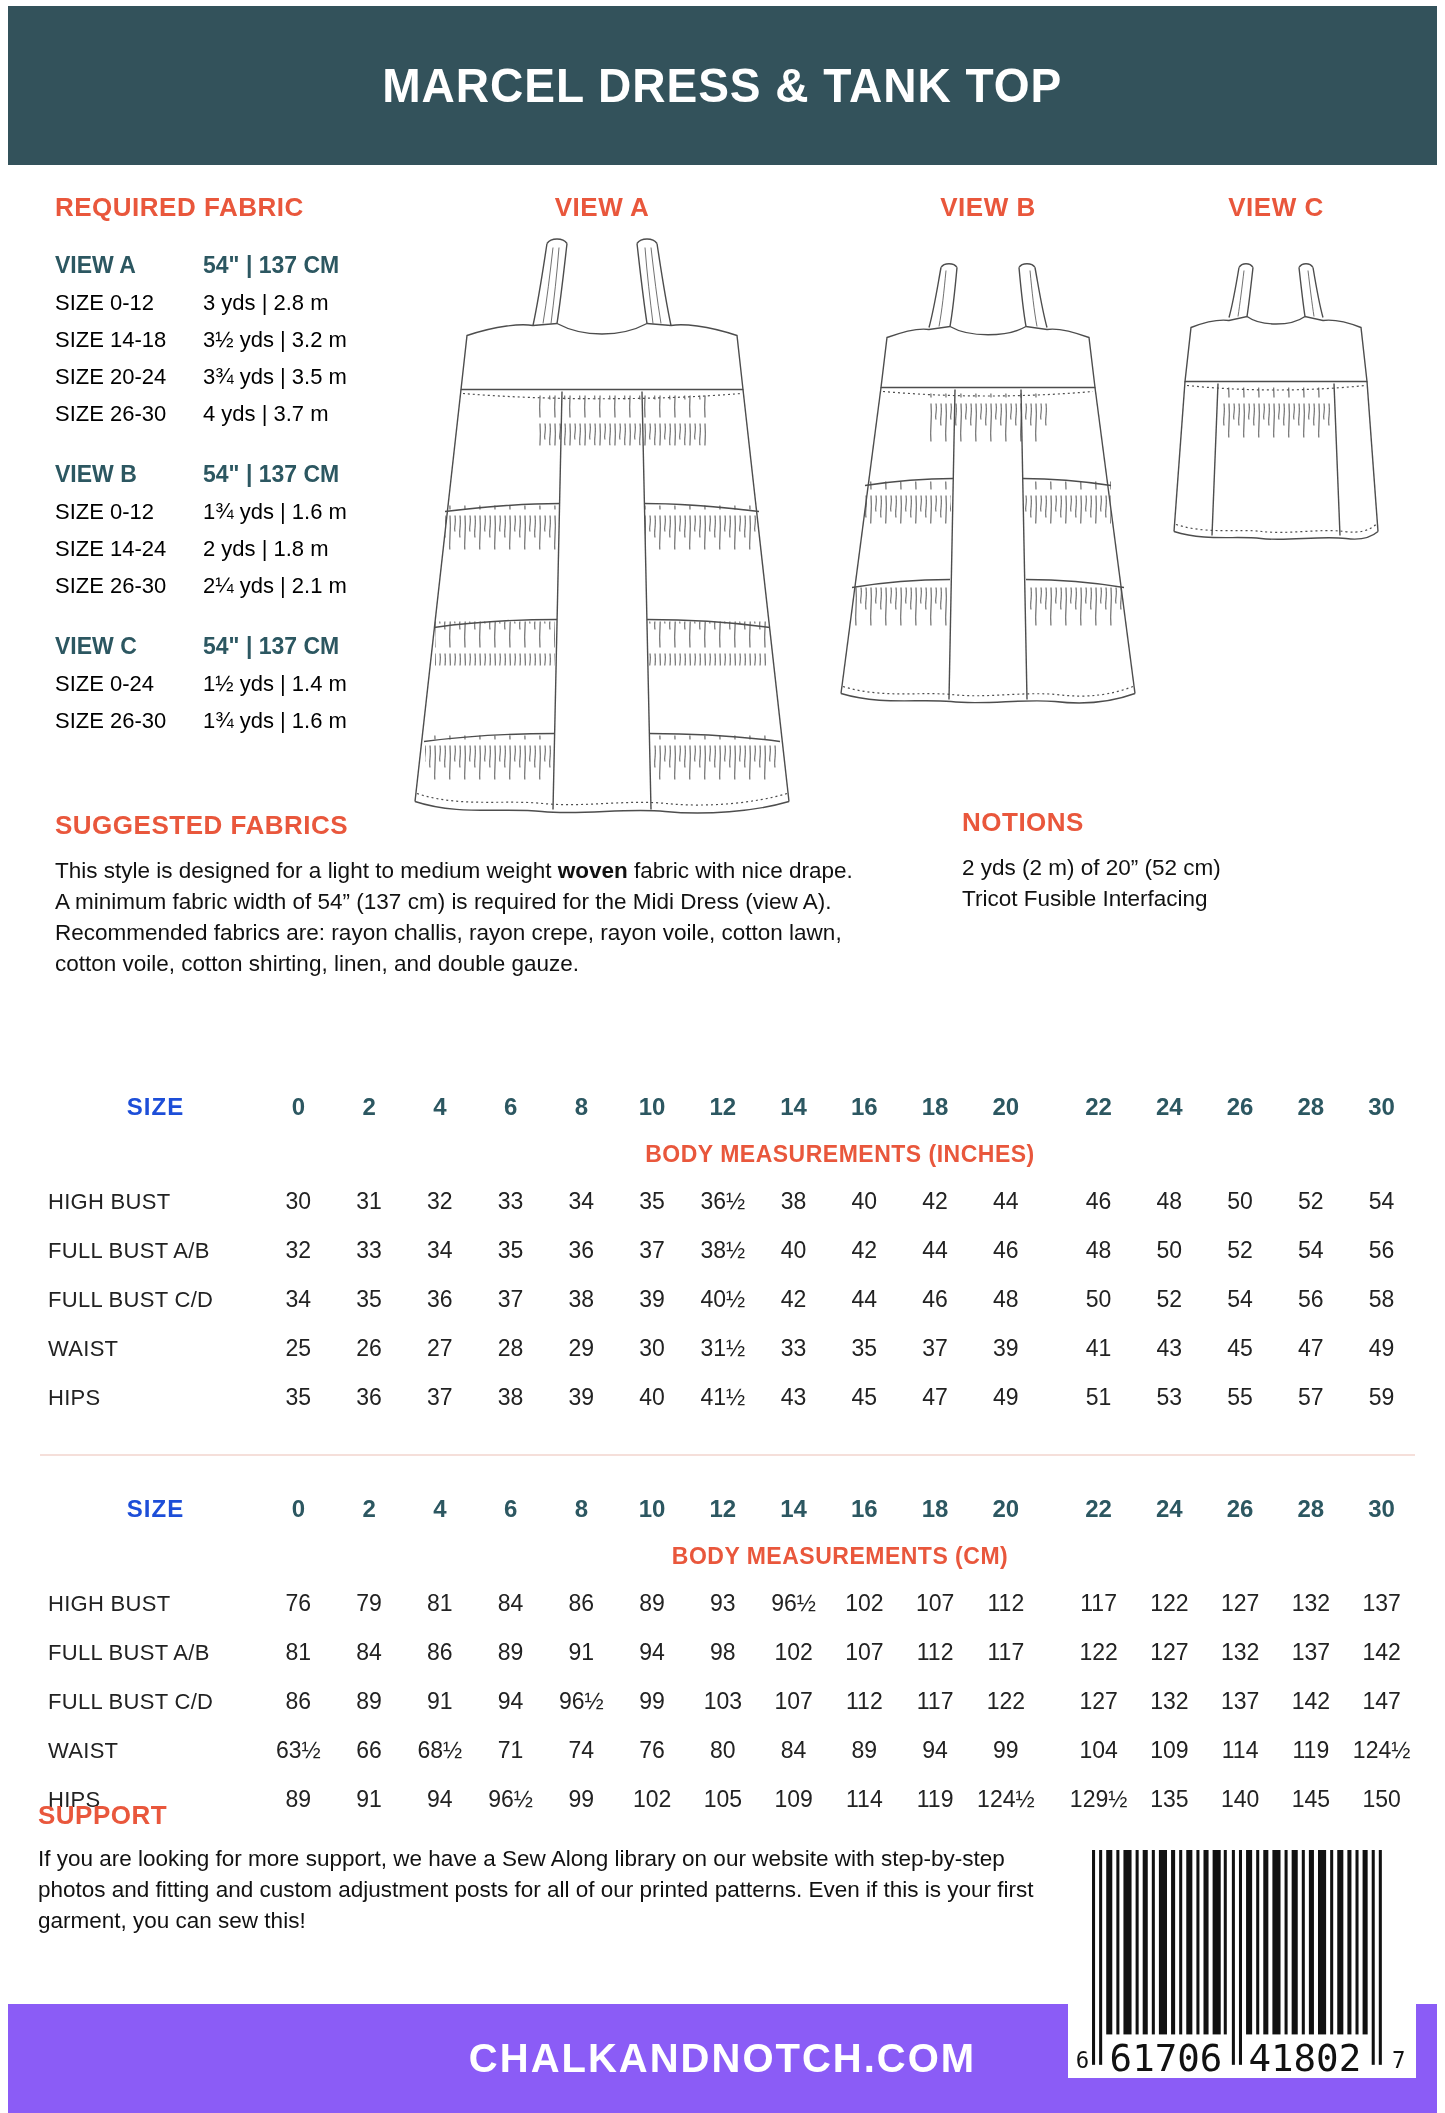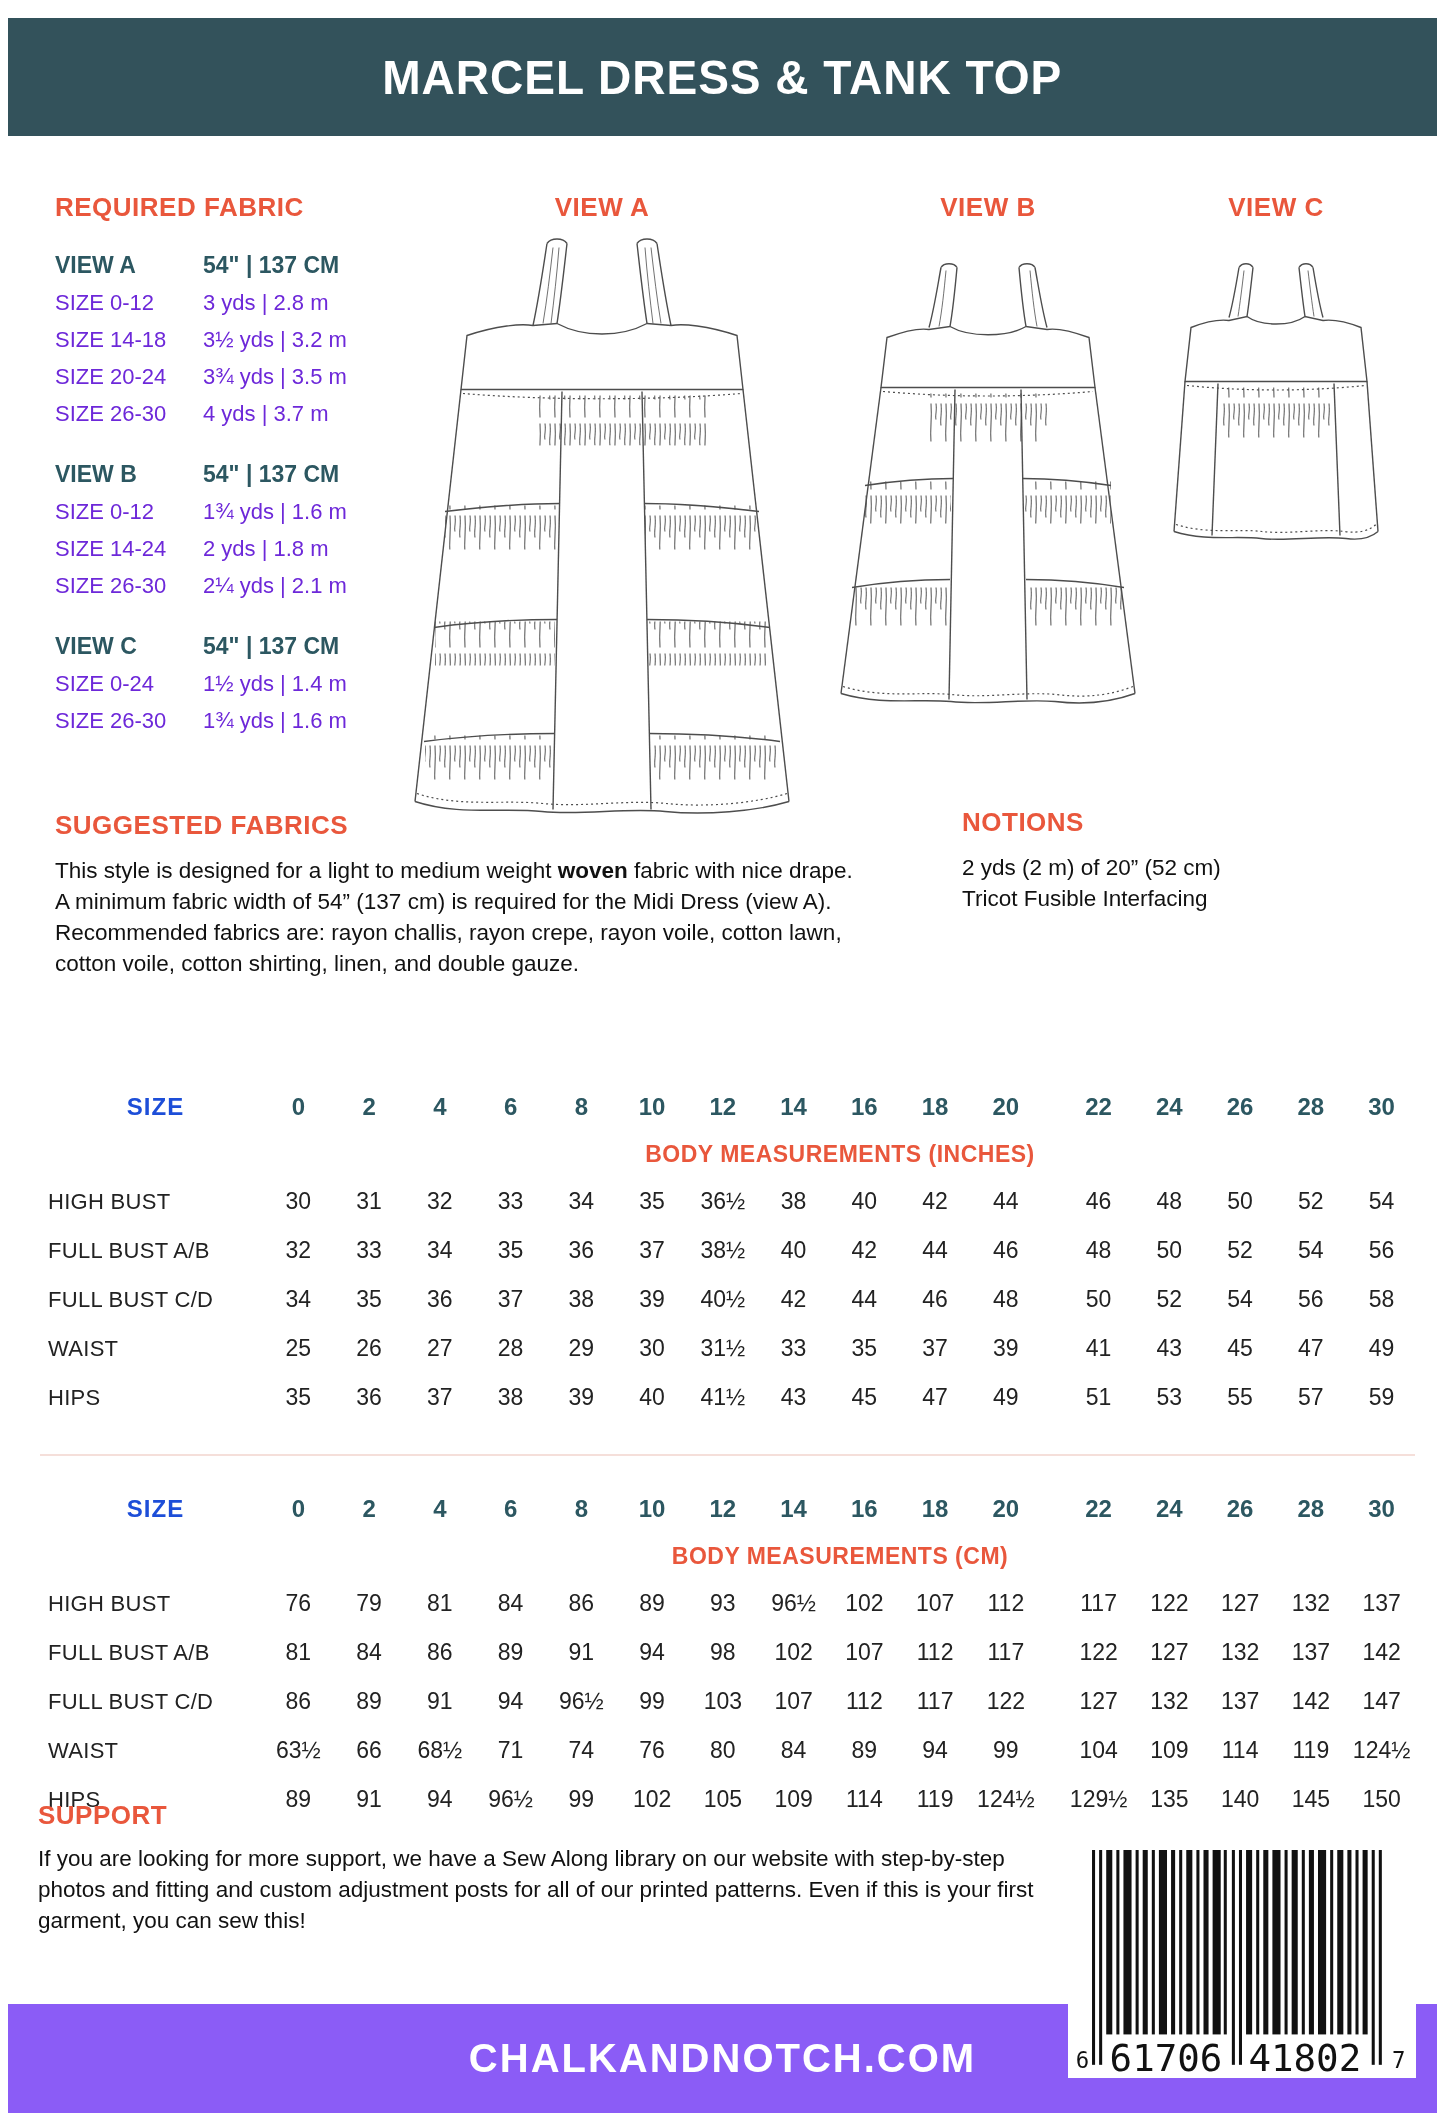--- a/index.html
+++ b/index.html
@@ -1,33 +1,33 @@
 <!DOCTYPE html>
 <html><head>
 <meta charset="utf-8">
 <style>
   html,body{margin:0;padding:0;background:#ffffff;}
   .page{position:relative;width:1445px;height:2113px;background:#fff;
         font-family:"Liberation Sans",sans-serif;color:#1e1e1e;overflow:hidden;}
 
   
-  .hdr{position:absolute;left:8px;right:8px;top:6px;height:118px;background:#33525B;
-       display:flex;flex-direction:column;align-items:center;justify-content:center;margin-top:12px;}
+  .hdr{position:absolute;left:8px;right:8px;top:6px;height:159px;background:#33525B;
+       display:flex;flex-direction:column;align-items:center;justify-content:center;}
   .hdr h1{margin:0;color:#fff;font-size:48px;font-weight:bold;letter-spacing:1px;
           transform:scaleX(.96);white-space:nowrap;}
   .hdr .sub{margin-top:16px;color:#fff;font-size:27px;font-weight:400;letter-spacing:2px;white-space:nowrap;}
 
   
   .oh{color:#E9573C;font-size:26px;font-weight:bold;letter-spacing:.5px;margin:0;}
 
   
   .req{position:absolute;left:55px;top:192px;width:330px;}
   .fabric-group{display:grid;grid-template-columns:148px auto;margin-top:24px;line-height:37px;}
   .fg-view,.fg-width{color:#2C5761;font-weight:bold;font-size:23px;}
-  .fg-size,.fg-yards{font-size:22px;color:#6d28d9;}
+  .fg-size,.fg-yards{font-size:22px;color:#000000;}
 
   
   .viewblk{position:absolute;text-align:center;}
   .viewblk .oh{text-align:center;}
   .viewblk svg{display:block;margin:0 auto;}
   .flat{stroke:#4d4d4d;stroke-width:1.4;fill:none;}
   .flat-dot{stroke:#4d4d4d;stroke-width:1.2;fill:none;stroke-dasharray:2 3;}
 
   
   .sug{position:absolute;left:55px;top:810px;width:810px;}

